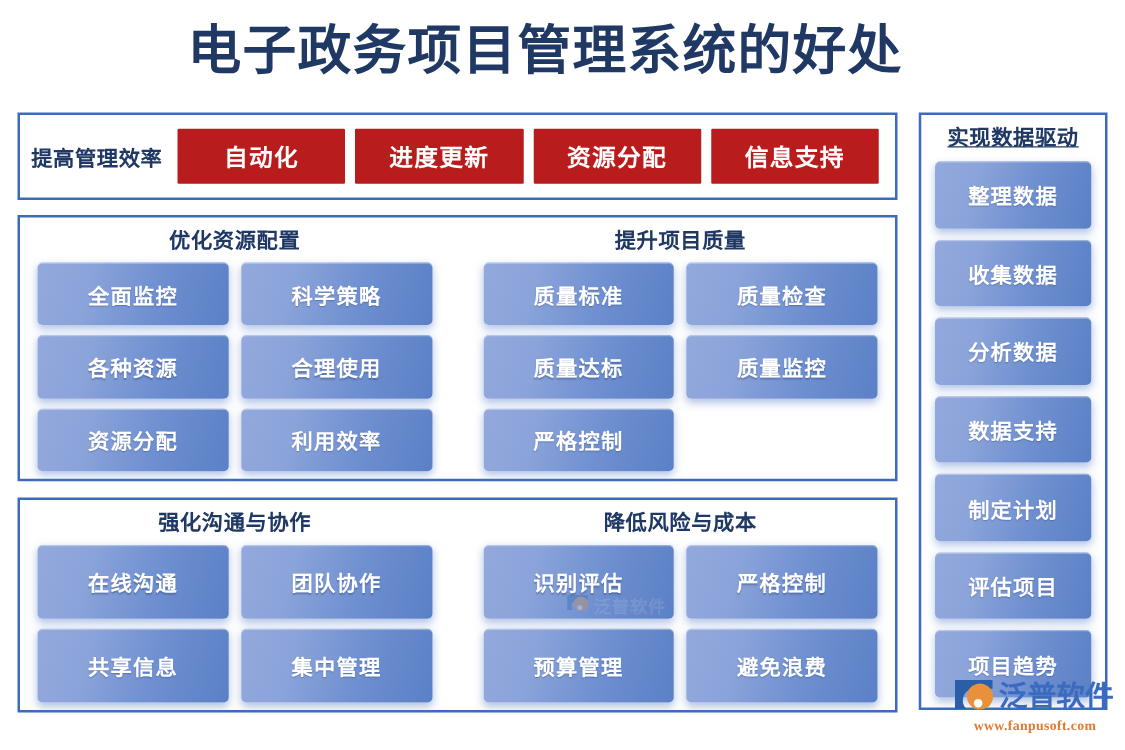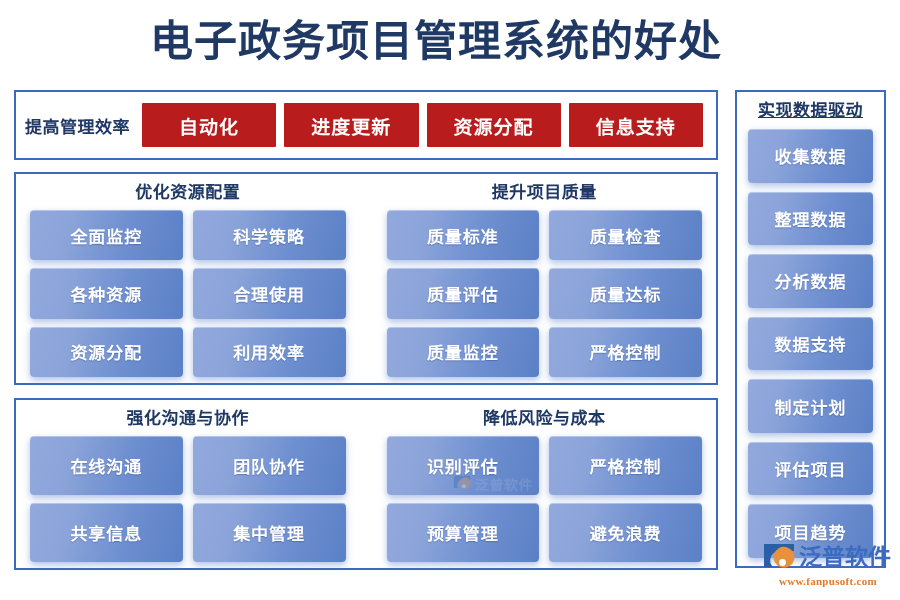--- a/index.html
+++ b/index.html
@@ -235,21 +235,20 @@
         <div class="chip">合理使用</div>
         <div class="chip">资源分配</div>
         <div class="chip">利用效率</div>
       </div>
     </div>
     <div class="col">
       <div class="col-head">提升项目质量</div>
       <div class="grid">
         <div class="chip">质量标准</div>
         <div class="chip">质量检查</div>
-        <div class="chip">质量评估</div>
         <div class="chip">质量达标</div>
         <div class="chip">质量监控</div>
         <div class="chip">严格控制</div>
       </div>
     </div>
   </div>
 </div>
 
 <div class="panel" id="panel-bottom">
   <div class="cols">
@@ -271,22 +270,22 @@
         <div class="chip">避免浪费</div>
       </div>
     </div>
   </div>
 </div>
 
 <div class="panel" id="panel-side">
   <div class="side-inner">
     <div class="side-head">实现数据驱动</div>
     <div class="side-list">
+      <div class="chip">整理数据</div>
       <div class="chip">收集数据</div>
-      <div class="chip">整理数据</div>
       <div class="chip">分析数据</div>
       <div class="chip">数据支持</div>
       <div class="chip">制定计划</div>
       <div class="chip">评估项目</div>
       <div class="chip">项目趋势</div>
     </div>
   </div>
 </div>
 
 <div class="watermark">

